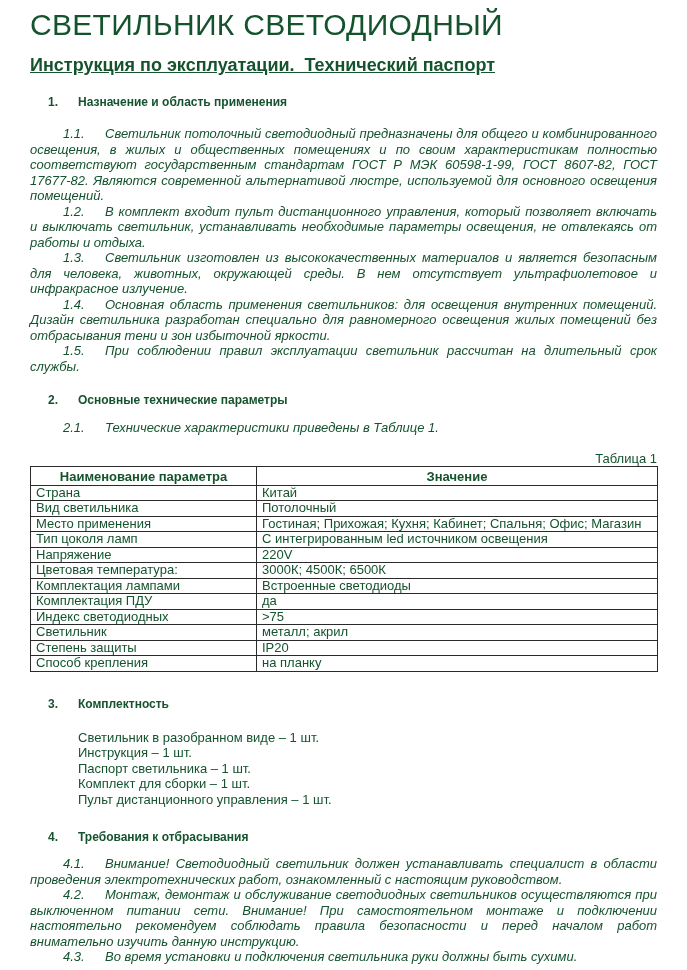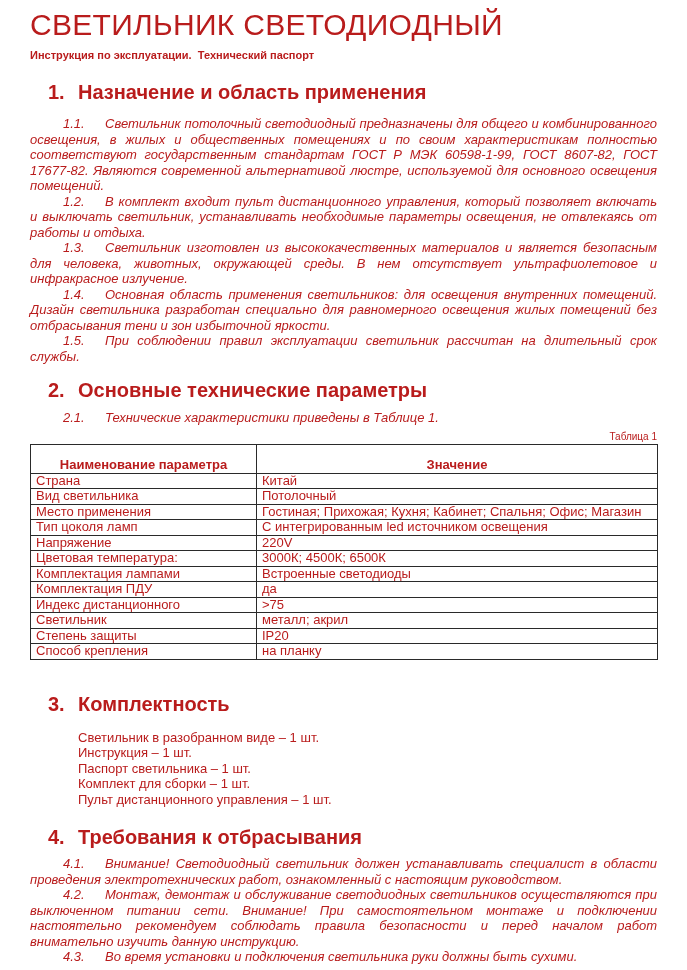--- a/index.html
+++ b/index.html
@@ -8,91 +8,92 @@
     background: #ffffff;
   }
   .page {
     position: relative;
     width: 687px;
     height: 970px;
     box-sizing: border-box;
     padding: 8px 30px 0 30px;
     overflow: hidden;
     background: #ffffff;
-    color: #b91c1c;
+    color: #14532d;
     font-family: "Liberation Sans", "DejaVu Sans", sans-serif;
   }
   .doc-title {
     margin: 0;
     font-size: 30px;
     line-height: 34px;
     font-weight: 400;
     letter-spacing: 0.3px;
     white-space: nowrap;
   }
   .doc-subtitle {
-    margin-top: 4px;
-    font-size: 11px;
+    margin-top: 14px;
+    font-size: 18px;
     line-height: 19px;
     font-weight: 700;
     white-space: pre-wrap;
+    text-decoration: underline;
   }
   .sec-heading {
-    font-size: 20px;
+    font-size: 12px;
     line-height: 20px;
     font-weight: 700;
     padding-left: 18px;
   }
   .sec-heading .sec-num {
     display: inline-block;
     width: 30px;
   }
   .mt-sec1 { margin-top: 17px; }
   .mt-sec2 { margin-top: 16px; }
-  .mt-sec3 { margin-top: 34px; }
+  .mt-sec3 { margin-top: 22px; }
   .mt-sec4 { margin-top: 20px; }
   .para-block { margin-top: 14px; }
   .para-block-2 { margin-top: 10px; }
   .para-block-4 { margin-top: 9px; }
   p.para {
     margin: 0;
     font-size: 13px;
     line-height: 15.5px;
     text-align: justify;
     text-indent: 33px;
     font-style: italic;
   }
   p.para .pnum {
     display: inline-block;
     width: 42px;
     text-indent: 0;
   }
   .table-caption {
-    margin-top: 4px;
-    font-size: 10px;
+    margin-top: 16px;
+    font-size: 13px;
     line-height: 14px;
     text-align: right;
   }
   table.spec-table {
     width: 627px;
     border-collapse: collapse;
     table-layout: fixed;
   }
   table.spec-table th,
   table.spec-table td {
     border: 1px solid #2a2a2a;
     font-size: 13px;
     overflow: hidden;
     white-space: nowrap;
   }
   table.spec-table th {
     font-weight: 700;
     text-align: center;
     line-height: 15px;
-    padding: 12px 2px 1px 2px;
+    padding: 2px 2px 1px 2px;
   }
   table.spec-table td {
     line-height: 14.5px;
     padding: 0 4px 0 5px;
   }
   col.c-param { width: 226px; }
   col.c-value { width: 401px; }
   .kit-list {
     margin-top: 16px;
     padding-left: 48px;
@@ -165,21 +166,21 @@
         </tr>
       <tr>
           <td>Комплектация лампами</td>
           <td>Встроенные светодиоды</td>
         </tr>
       <tr>
           <td>Комплектация ПДУ</td>
           <td>да</td>
         </tr>
       <tr>
-          <td>Индекс дистанционного</td>
+          <td>Индекс светодиодных</td>
           <td>&gt;75</td>
         </tr>
       <tr>
           <td>Светильник</td>
           <td>металл; акрил</td>
         </tr>
       <tr>
           <td>Степень защиты</td>
           <td>IP20</td>
         </tr>

